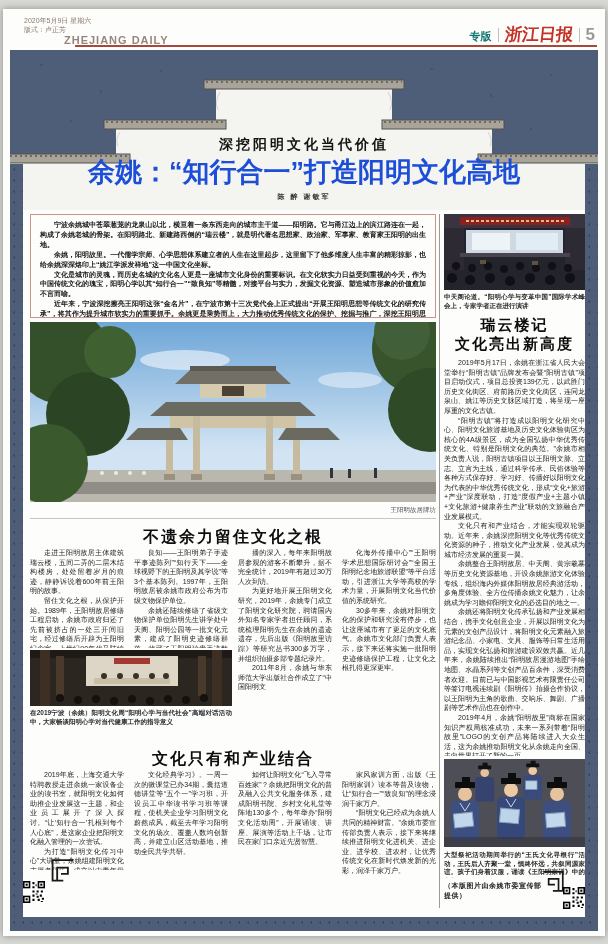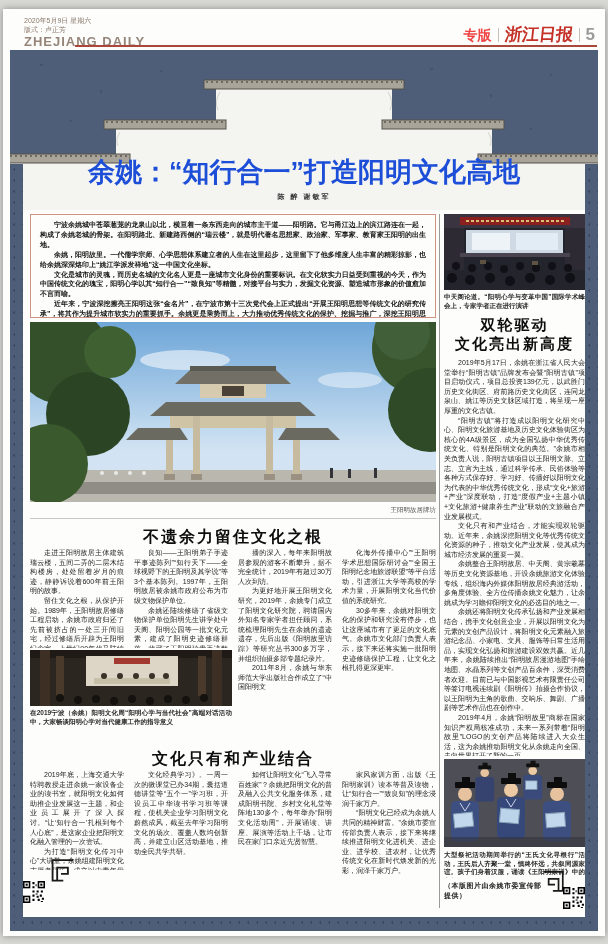--- a/index.html
+++ b/index.html
@@ -4,23 +4,23 @@
 <style>
   html,body{margin:0;padding:0;background:#d7d7d4;}
   *{box-sizing:border-box;}
   #stage{position:relative;width:608px;height:944px;background:#d7d7d4;overflow:hidden;
          font-family:"Liberation Sans","DejaVu Sans",sans-serif;color:#1f1f1f;}
   #sheet{position:absolute;left:3px;top:9px;width:602px;height:927px;background:#fdfdfc;
          box-shadow:0 0 7px rgba(0,0,0,.35);}
   .abs{position:absolute;}
   
   .mh-small{font-size:7px;line-height:9px;color:#8a7b6c;}
-  .mh-en{font-size:13px;font-weight:bold;letter-spacing:1px;color:#96867a;}
+  .mh-en{font-size:11px;font-weight:bold;letter-spacing:1px;color:#96867a;margin-left:40px;}
   .mh-right{display:flex;align-items:baseline;gap:6px;}
-  .mh-edition{font-size:14px;font-weight:900;color:#ef4444;}
+  .mh-edition{font-size:11px;font-weight:900;color:#0f766e;}
   .mh-sep{width:1px;height:14px;background:#c8beb4;align-self:center;}
   .brand{font-size:17px;font-weight:900;color:#c43127;
          font-family:"Liberation Serif","DejaVu Serif",serif;transform:skewX(-6deg);}
   .mh-page{font-size:17px;font-weight:bold;color:#9a9a98;}
   .mh-rule{height:2px;background:#a8473a;}
   
   .frame{background:#4e5d78;background-image:radial-gradient(rgba(20,30,50,.35) 1px,transparent 1px);
          background-size:9px 11px;}
   
   .kicker{font-size:14px;font-weight:900;letter-spacing:3px;color:#141414;text-align:center;}
@@ -93,20 +93,21 @@
         <line x1="0" y1="106" x2="118" y2="106"></line>
             <line x1="470" y1="106" x2="588" y2="106"></line>
       </g>
       <g stroke="#c3c3bd" stroke-width="1" fill="none" opacity=".7">
         <path d="M210,42 q-6,10 -2,18"></path>
             <path d="M378,42 q6,10 2,18"></path>
         <path d="M110,82 q-5,8 -2,14"></path>
             <path d="M478,82 q5,8 2,14"></path>
       </g>
     </svg>
+    <div class="abs kicker" style="left:0;top:86px;width:588px;">深挖阳明文化当代价值</div>
     <div class="abs headline" style="left:0;top:104px;width:588px;">余姚：“知行合一”打造阳明文化高地</div>
     <div class="abs byline" style="left:0;top:142px;width:588px;">陈 醉 谢敏军</div>
   </div>
 
   <div class="abs frame" style="left:7px;top:155px;width:13px;height:767px;"></div>
   <div class="abs frame" style="left:582px;top:155px;width:13px;height:767px;"></div>
   <div class="abs frame" style="left:7px;top:908px;width:588px;height:14px;"></div>
 
   <div class="abs vrule" style="left:436px;top:205px;height:694px;"></div>
 
@@ -298,21 +299,21 @@
             <circle cx="126" cy="64" r="5"></circle>
       </g>
       <g fill="#5e5340">
             <rect x="36" y="46" width="6" height="4"></rect>
             <rect x="88" y="47" width="6" height="4"></rect>
           </g>
     </svg>
   </div>
   <div class="abs cap" style="left:441px;top:284px;width:141px;height:18px;">中天阁论道。“阳明心学与变革中国”国际学术峰会上，专家学者正在进行演讲</div>
   <div class="abs rc-title" style="left:441px;top:306px;width:141px;">
-    <div>双轮驱动</div>
+    <div>瑞云楼记</div>
     <div>文化亮出新高度</div>
   </div>
   <div class="abs bodycol" style="left:441px;top:349px;width:141px;height:398px;">
     <p>2019年5月17日，余姚在浙江省人民大会堂举行“阳明古镇”品牌发布会暨“阳明古镇”项目启动仪式，项目总投资139亿元，以武胜门历史文化街区、府前路历史文化街区，连同龙泉山、姚江等历史文脉区域打造，将呈现一座厚重的文化古镇。</p>
     <p>“阳明古镇”将打造成以阳明文化研究中心、阳明文化旅游基地及历史文化体验街区为核心的4A级景区，成为全国弘扬中华优秀传统文化、特别是阳明文化的典范。”余姚市相关负责人说，阳明古镇项目以王阳明文脉、立志、立言为主线，通过科学传承、民俗体验等各种方式保存好、学习好、传播好以阳明文化为代表的中华优秀传统文化，形成“文化+旅游+产业”深度联动，打造“度假产业+主题小镇+文化旅游+健康养生产业”联动的文旅融合产业发展模式。</p>
     <p>文化只有和产业结合，才能实现双轮驱动。近年来，余姚深挖阳明文化等优秀传统文化资源的种子，推动文化产业发展，使其成为城市经济发展的重要一翼。</p>
     <p>余姚整合王阳明故居、中天阁、黄宗羲墓等历史文化资源基地，开设余姚旅游文化体验专线，组织海内外媒体阳明故居经典游活动，多角度体验、全方位传播余姚文化魅力，让余姚成为学习瞻仰阳明文化的必选目的地之一。</p>
     <p>余姚还将阳明文化传承弘扬和产业发展相结合，携手文化创意企业，开展以阳明文化为元素的文创产品设计，将阳明文化元素融入旅游纪念品、小家电、文具、服饰等日常生活用品，实现文化弘扬和旅游建设双效共赢。近几年来，余姚陆续推出“阳明故居漫游地图”手绘地图、水晶系列等文创产品百余件，深受消费者欢迎。目前已与中国影视艺术有限责任公司等签订电视连续剧《阳明传》拍摄合作协议，以王阳明为主角的歌曲、交响乐、舞剧、广播剧等艺术作品也在创作中。</p>
     <p>2019年4月，余姚“阳明故里”商标在国家知识产权局核准成功，未来一系列带着“阳明故里”LOGO的文创产品将陆续进入大众生活，这为余姚推动阳明文化从余姚走向全国、走向世界打开了新的一页。</p>
 

